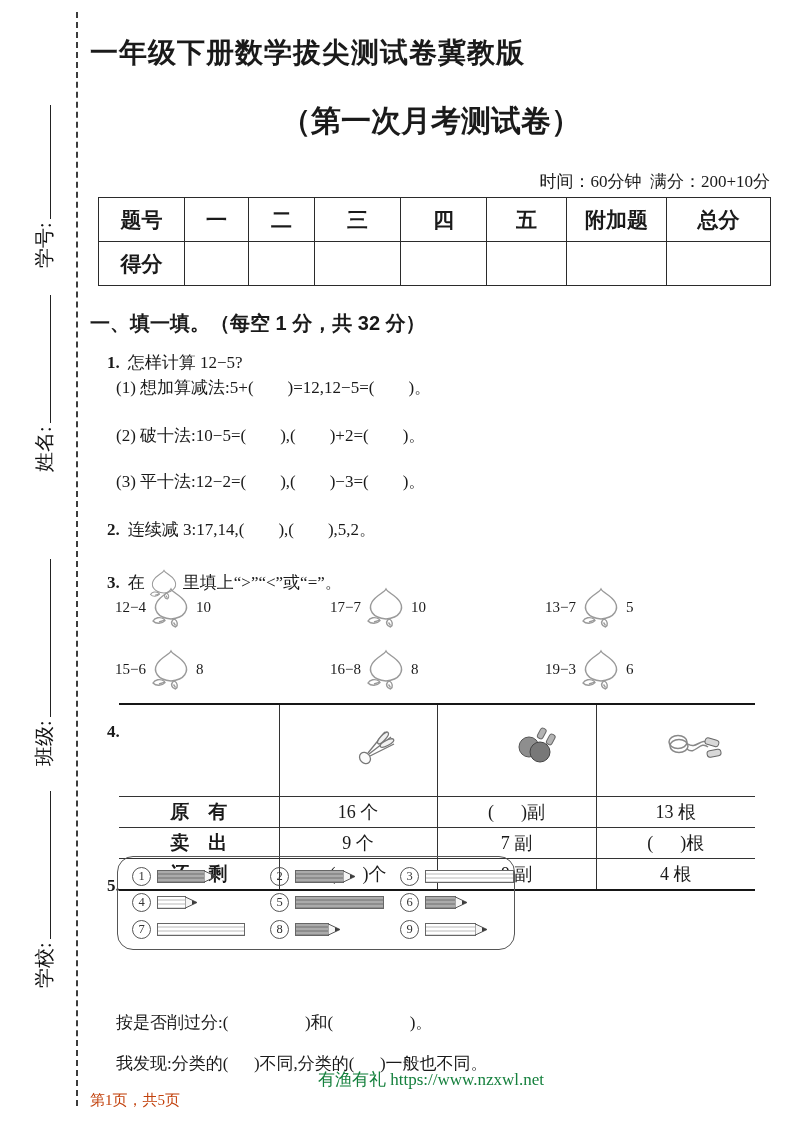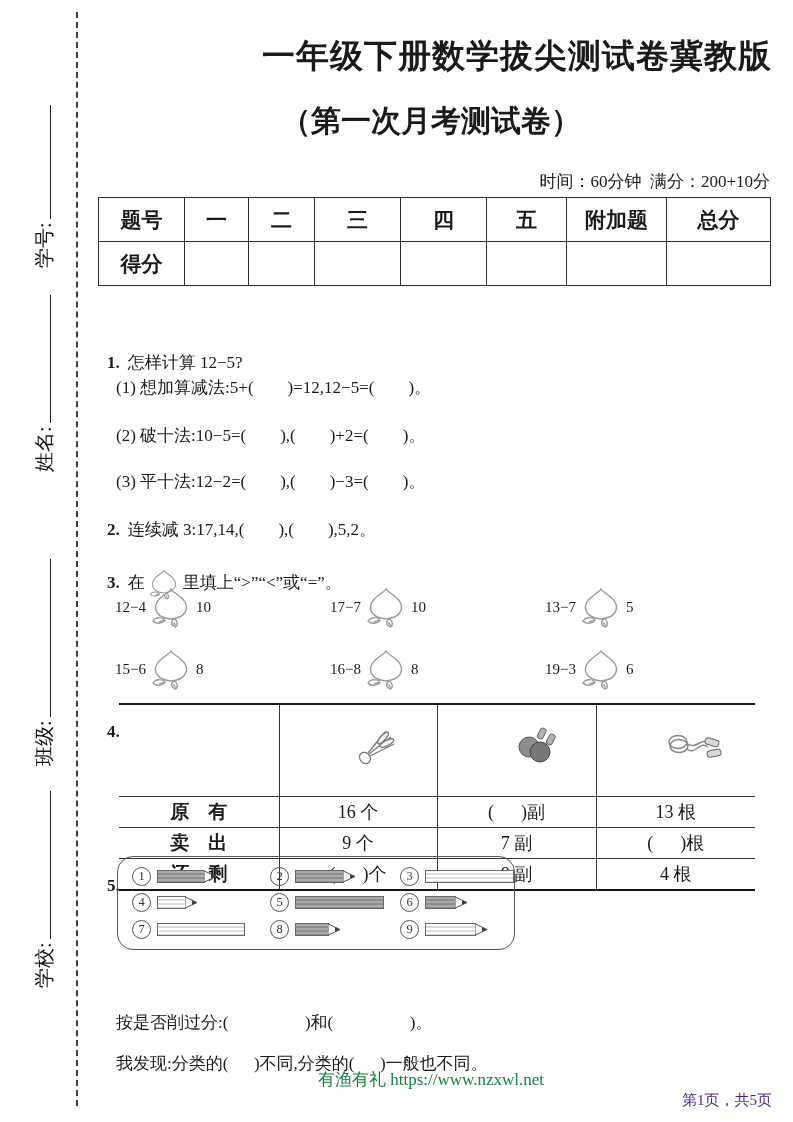--- a/index.html
+++ b/index.html
@@ -8,22 +8,22 @@
   
   .dash-rule{position:absolute;left:76px;top:12px;height:1094px;border-left:2px dashed #3c3c3c;}
   .side-field{position:absolute;left:31px;transform:rotate(-90deg);transform-origin:0 0;
               display:flex;align-items:baseline;gap:3px;font-size:20px;white-space:nowrap;color:#111;}
   .side-field .fill-line{display:inline-block;border-bottom:1.6px solid #222;height:12px;}
   .sf1{top:268px}.sf1 .fill-line{width:114px}
   .sf2{top:472px}.sf2 .fill-line{width:128px}
   .sf3{top:766px}.sf3 .fill-line{width:158px}
   .sf4{top:988px}.sf4 .fill-line{width:148px}
   
-  .title{position:absolute;left:90px;width:682px;top:34px;text-align:right;
-         font-size:33px;font-weight:bold;letter-spacing:1px;}
+  .title{position:absolute;left:90px;width:682px;top:34px;text-align:left;
+         font-size:28px;font-weight:bold;letter-spacing:1px;}
   .subtitle{position:absolute;left:90px;width:682px;top:101px;text-align:center;
             font-size:30px;font-weight:bold;}
   .meta{position:absolute;left:90px;width:680px;top:170px;text-align:right;font-size:17px;
         padding-right:2px;white-space:pre;}
   
   .score-table{position:absolute;left:98px;top:197px;border-collapse:collapse;table-layout:fixed;}
   .score-table th,.score-table td{border:1.5px solid #2b2b2b;height:43px;padding:0;text-align:center;
         font-family:"Liberation Sans","DejaVu Sans",sans-serif;font-weight:bold;font-size:21px;}
   
   .sec-head{position:absolute;left:90px;top:310px;font-family:"Liberation Sans","DejaVu Sans",sans-serif;
@@ -54,22 +54,22 @@
   .pnum{flex:none;width:17px;height:17px;border:1.2px solid #555;border-radius:50%;
         font-size:12.5px;line-height:17px;text-align:center;color:#333;}
   .pencil{display:inline-flex;align-items:center;}
   .pbody{display:inline-block;height:11px;border:1px solid #666;}
   .pbody.dark{background:repeating-linear-gradient(180deg,#ababab 0 2px,#8d8d8d 2px 4px);}
   .pbody.light{background:repeating-linear-gradient(180deg,#ffffff 0 2px,#dcdcdc 2px 4px);}
   .ptip{margin-left:-1px;}
   
   .footer-site{position:absolute;left:90px;width:682px;top:1068px;text-align:center;
                font-size:17px;color:#15803d;}
-  .footer-page{position:absolute;left:90px;width:682px;top:1091px;text-align:right;
-               font-size:15px;color:#4c1d95;}
+  .footer-page{position:absolute;left:90px;width:682px;top:1091px;text-align:left;
+               font-size:15px;color:#c2410c;}
 </style>
 </head>
 <body>
 
 <div class="page">
 
   <div class="dash-rule"></div>
 
   <div class="side-field sf1">
     <span>学号:</span>
@@ -120,20 +120,21 @@
       <td></td>
       <td></td>
       <td></td>
       <td></td>
       <td></td>
       <td></td>
     </tr>
   </tbody>
     </table>
 
+  <div class="sec-head">一、填一填。（每空 1 分，共 32 分）</div>
 
   <div class="qline" style="left:90px;top:331px">
     <span class="qnum">1.</span><span>怎样计算 12−5?</span>
   </div>
   <div class="qline" style="left:116px;top:376px">(1) 想加算减法:5+(        )=12,12−5=(        )。</div>
   <div class="qline" style="left:116px;top:424px">(2) 破十法:10−5=(        ),(        )+2=(        )。</div>
   <div class="qline" style="left:116px;top:470px">(3) 平十法:12−2=(        ),(        )−3=(        )。</div>
 
   <div class="qline" style="left:90px;top:498px">
     <span class="qnum">2.</span><span>连续减 3:17,14,(        ),(        ),5,2。</span>

